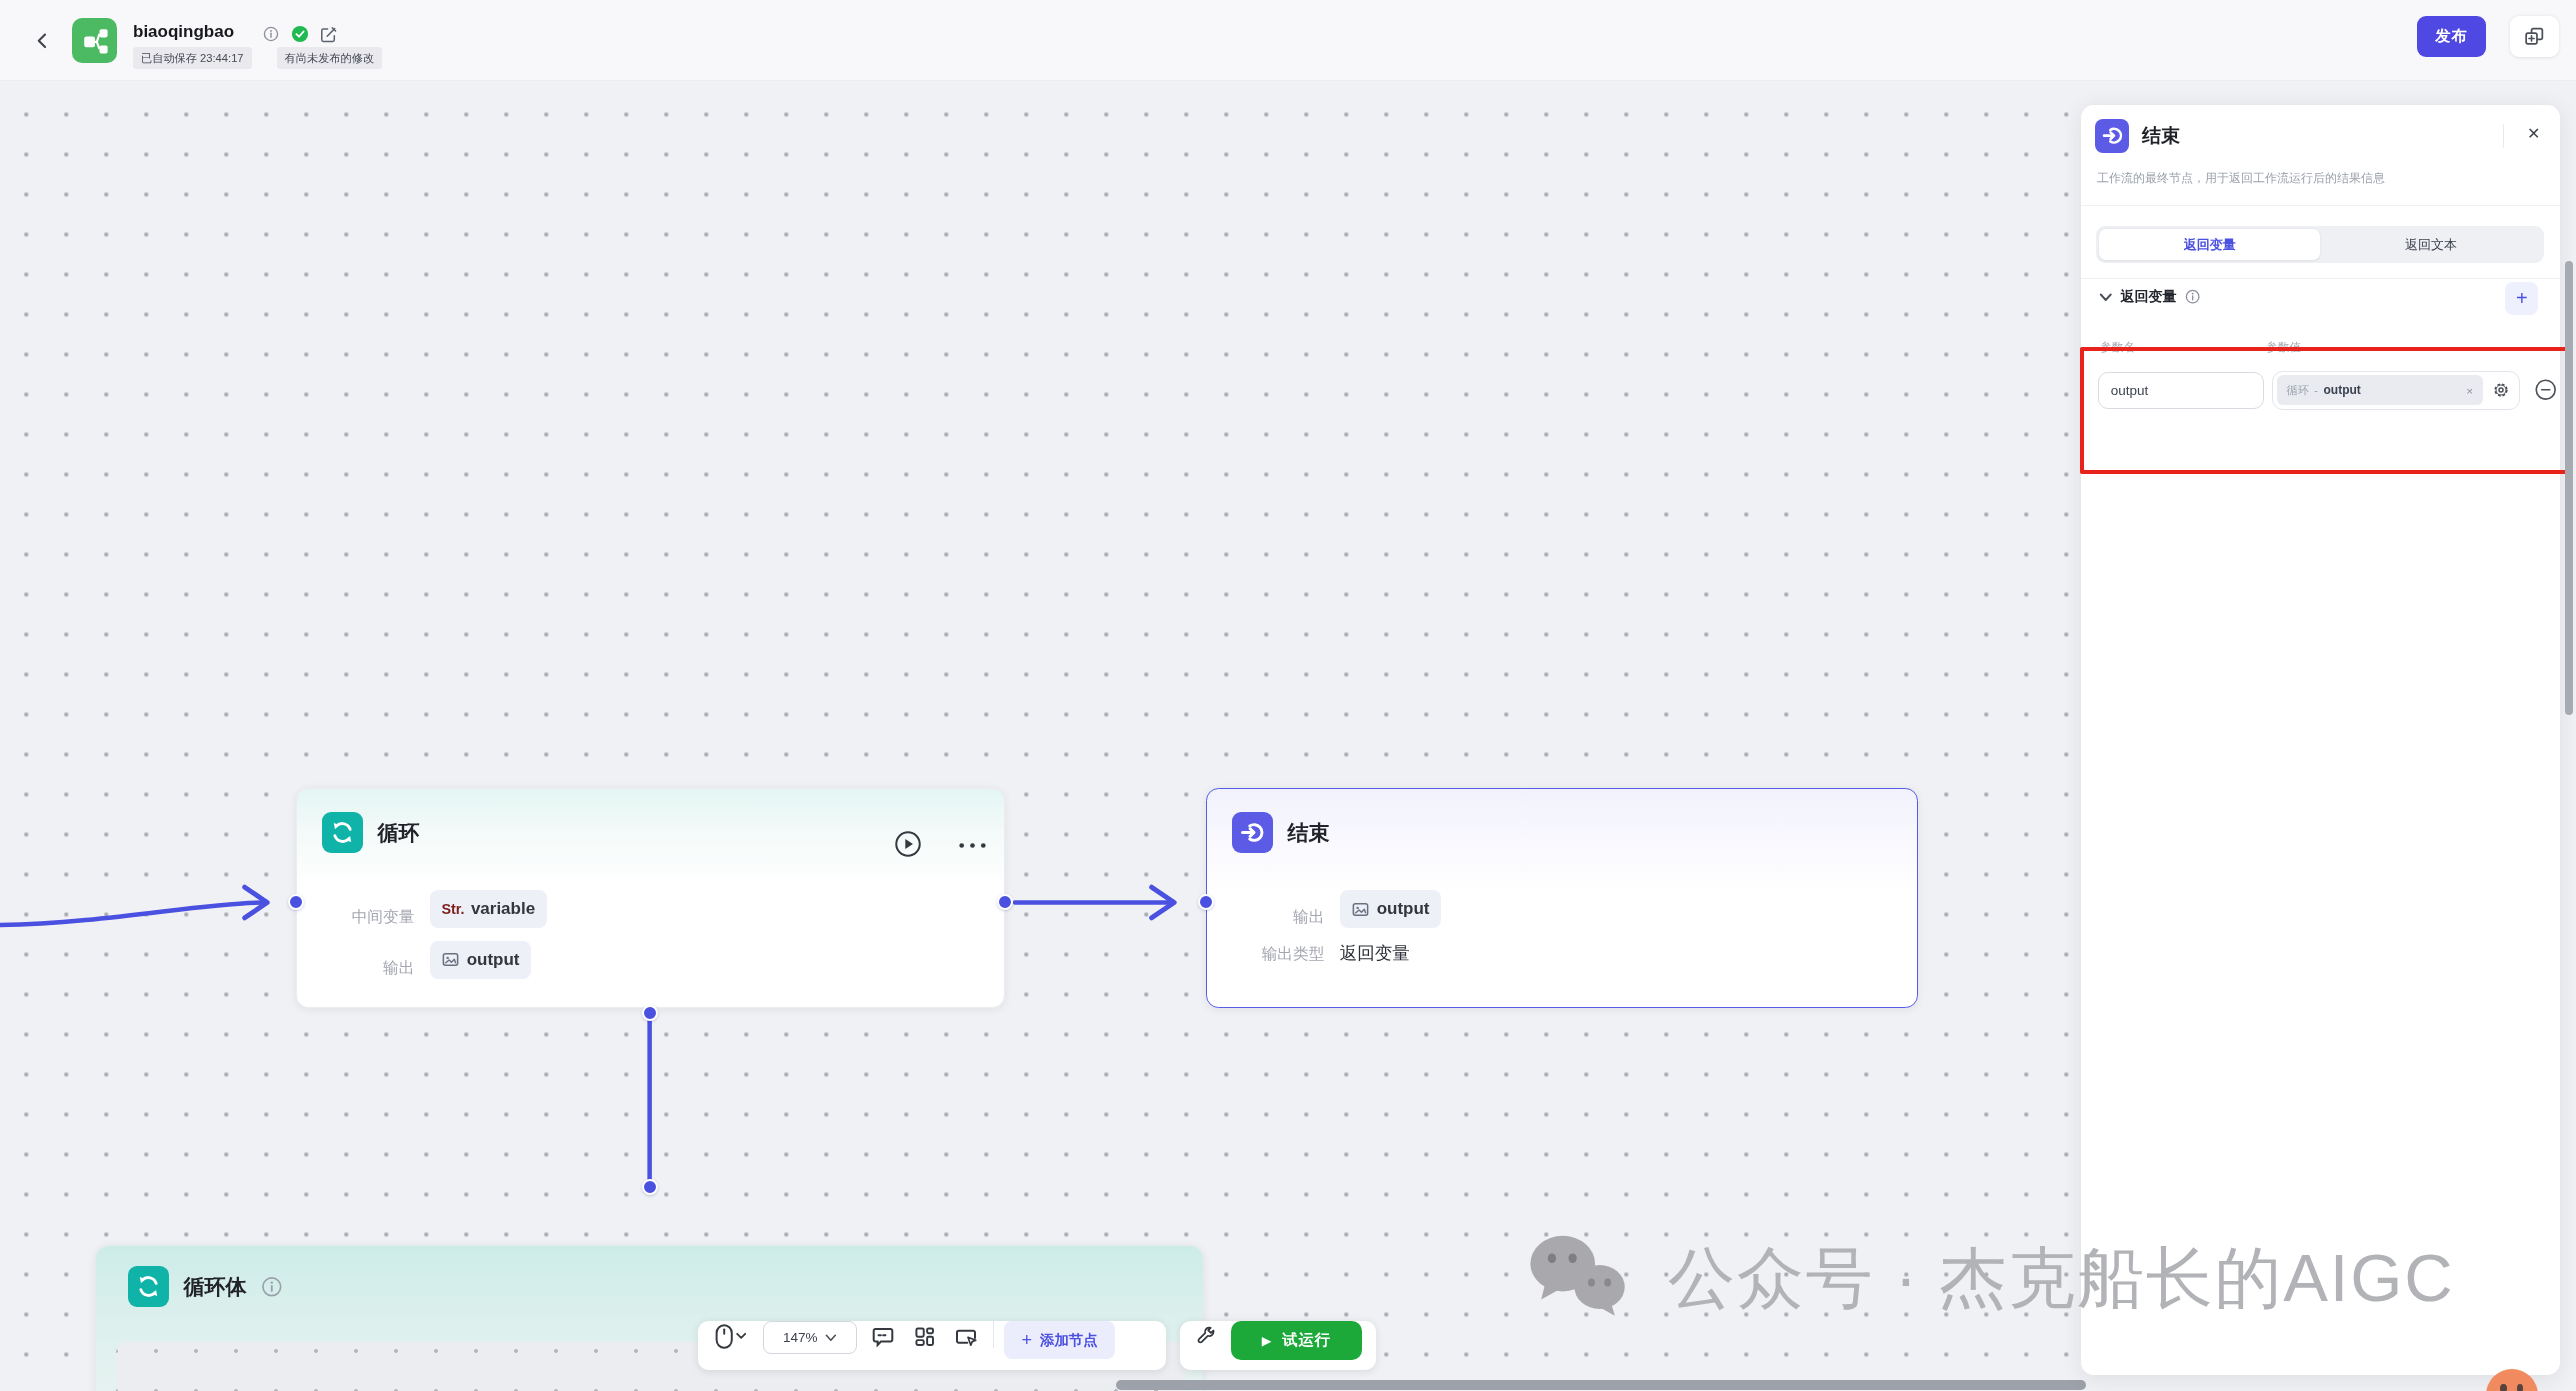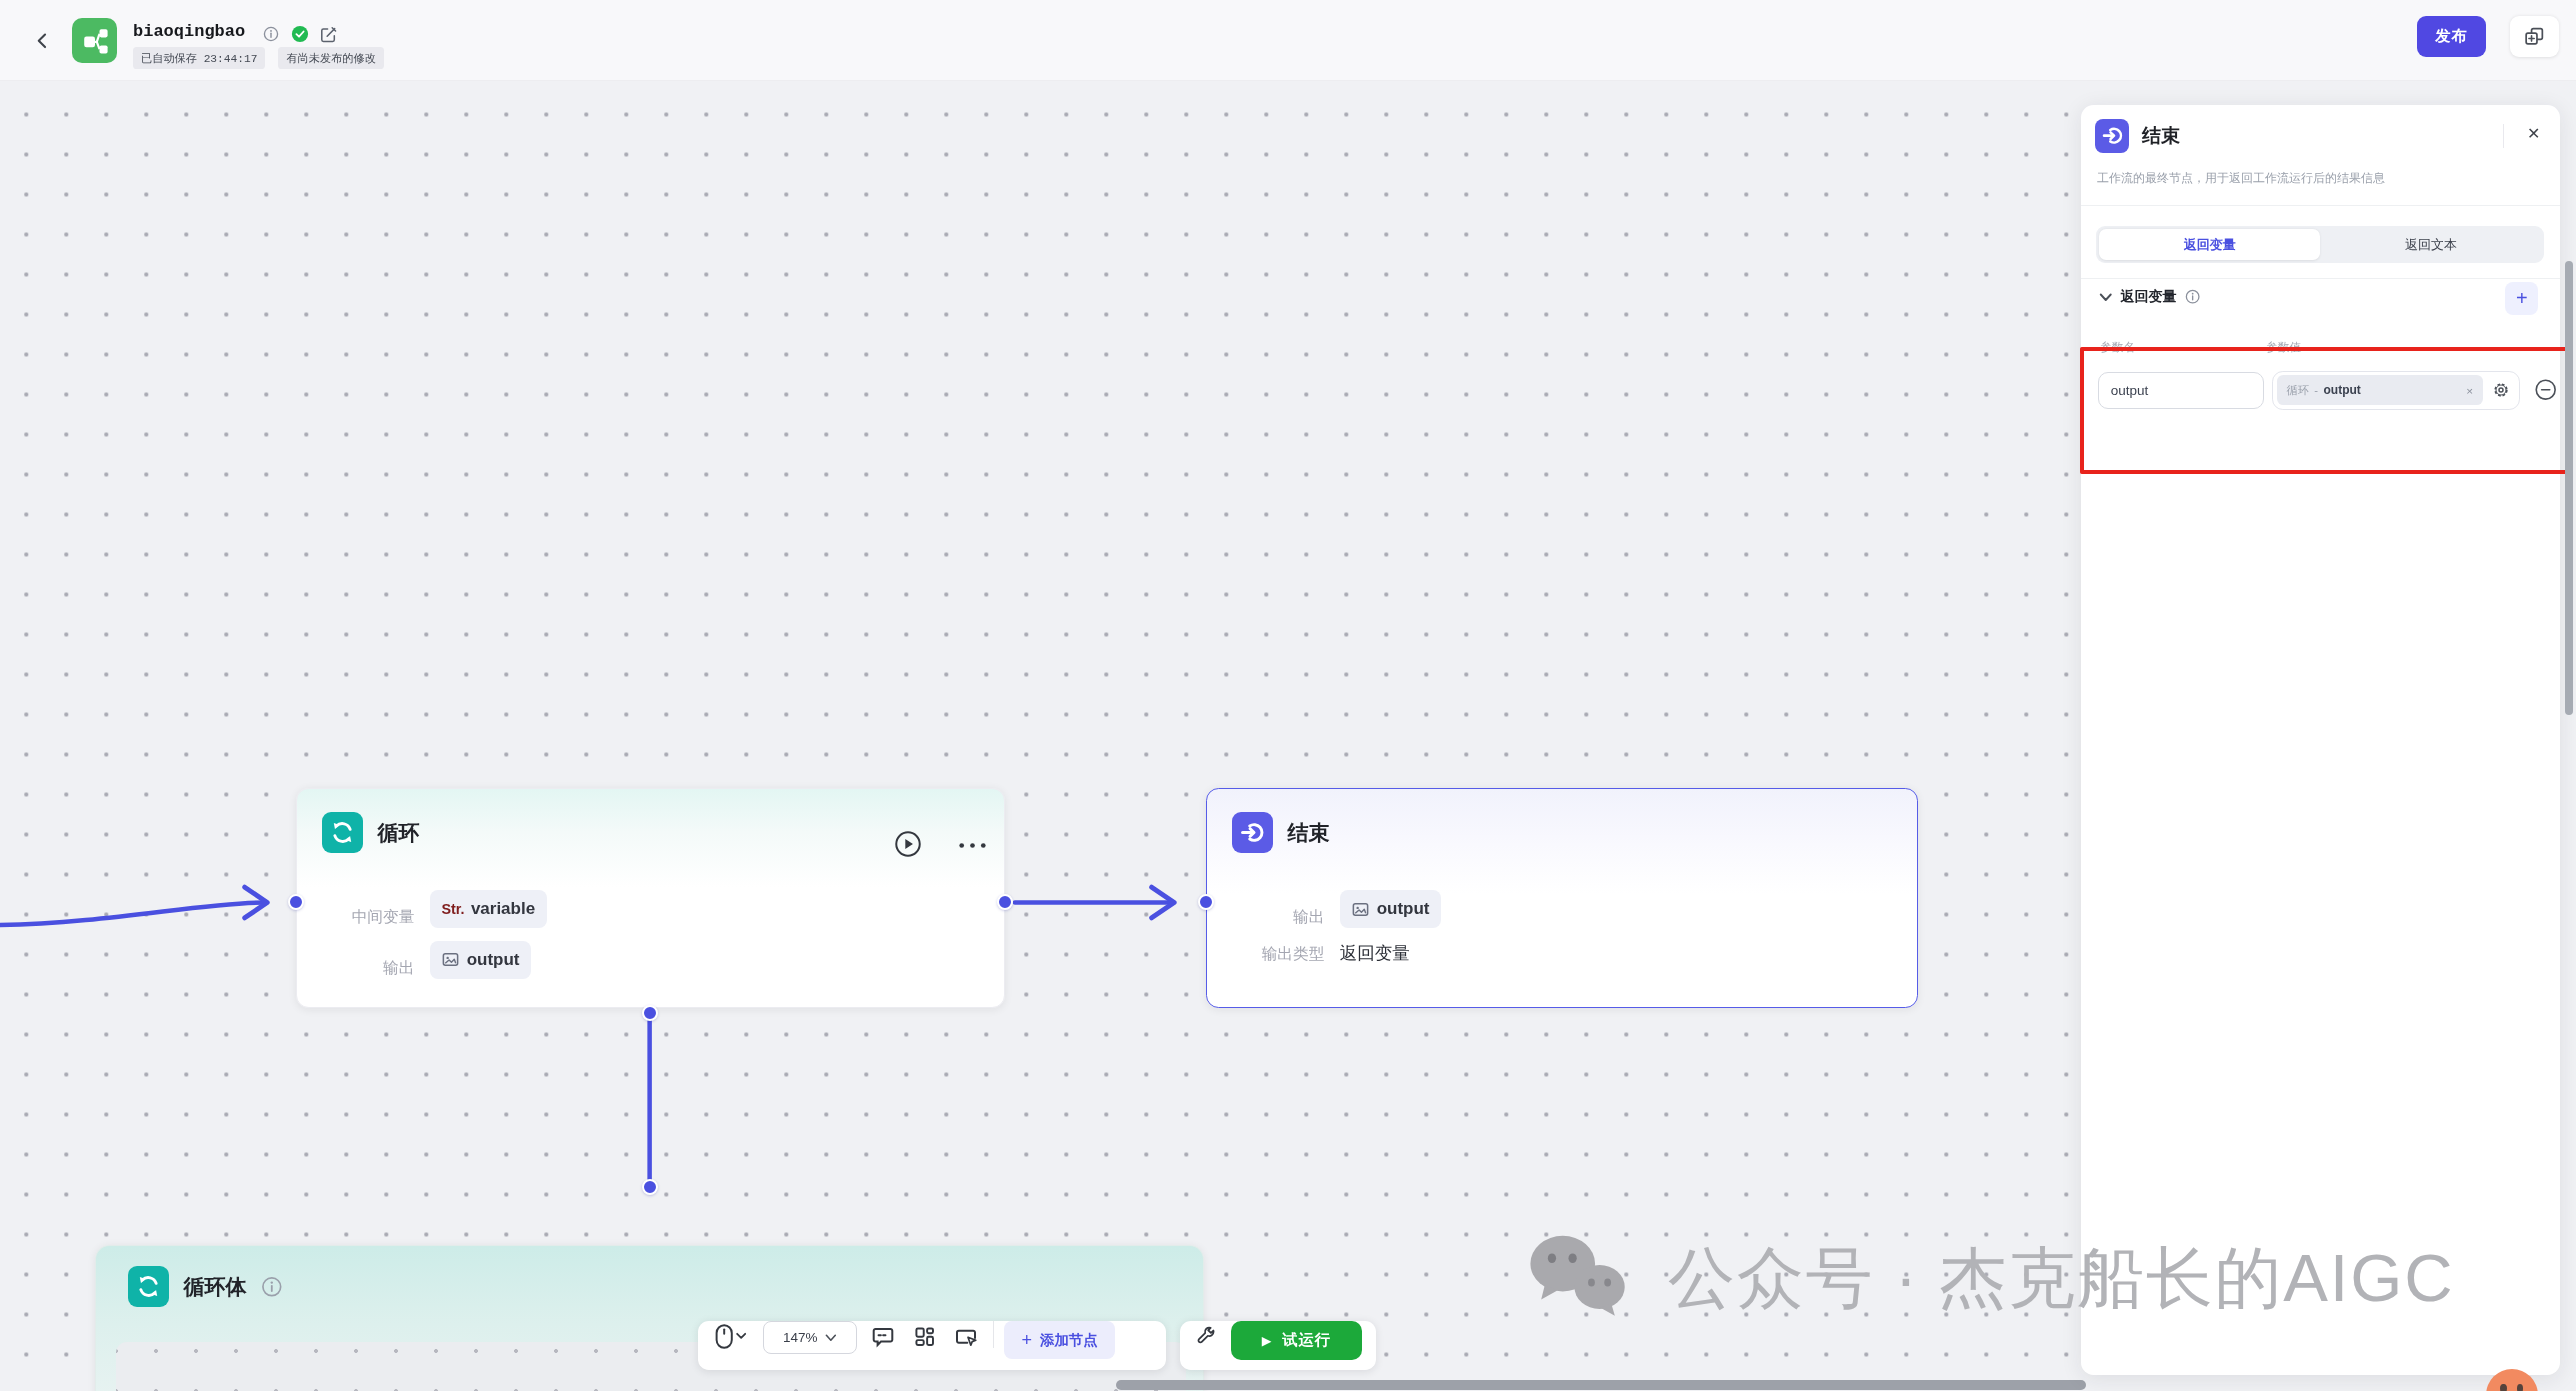--- a/index.html
+++ b/index.html
@@ -2,26 +2,26 @@
 <html style="font-size:14.4px"><head>
 <meta charset="utf-8">
 <style>
   * { margin:0; padding:0; box-sizing:border-box; }
   html,body { width:2576px; height:1392px; overflow:hidden; }
   body { font-family:"Liberation Sans","DejaVu Sans",sans-serif; background:#f0f1f4; }
   .abs { position:absolute; }
   #app { position:relative; width:2576px; height:1392px; overflow:hidden; }
 
   
-  #topbar { position:absolute; left:0; top:0; width:2576px; height:81px; background:#f8f8fa; border-bottom:0.9px solid #ededf0; z-index:30;font-family:Liberation Mono, monospace; }
+  #topbar { position:absolute; left:0; top:0; width:2576px; height:81px; background:#f8f8fa; border-bottom:0.9px solid #ededf0; z-index:30; }
   .back-btn { left:27px; top:25px; width:31px; height:31px; display:flex; align-items:center; justify-content:center; cursor:pointer; }
   .app-icon { left:72px; top:18px; width:45px; height:45px; border-radius:10px; background:#4CBA62; display:flex; align-items:center; justify-content:center; }
   .app-title { left:133px; top:21.6px; font-size:17px; font-weight:700; color:#17191d; }
   .title-meta { left:263px; top:25px; display:flex; gap:11.7px; align-items:center; }
-  .badge-row { left:133px; top:47px; display:flex; gap:13px; }
+  .badge-row { left:133px; top:47px; display:flex; gap:25px; }
   .gray-badge { background:#e9e9ee; border-radius:3.6px; padding:3.6px 8px; font-size:11.2px; color:#454a54; white-space:nowrap; }
   .publish-btn { left:2417px; top:16px; width:69px; height:41px; border-radius:9px; background:#5048E2; color:#fff; font-size:15.3px; font-weight:600; display:flex; align-items:center; justify-content:center; cursor:pointer; letter-spacing:0.9px; }
   .copy-btn { left:2510px; top:16px; width:49px; height:41px; border-radius:9px; background:#fff; box-shadow:0 0.9px 3.6px rgba(0,0,0,.10); display:flex; align-items:center; justify-content:center; cursor:pointer; }
 
   
   #canvas { position:absolute; left:0; top:81px; width:2576px; height:1311px;
     background-color:#f0f1f4;
     background-image:radial-gradient(circle,#aaabb4 1.9px,transparent 2.3px);
     background-size:40px 40px; background-position:6.3px 13.5px; }
 

